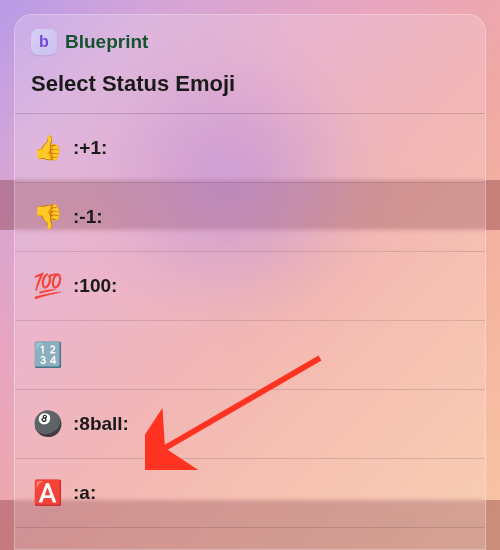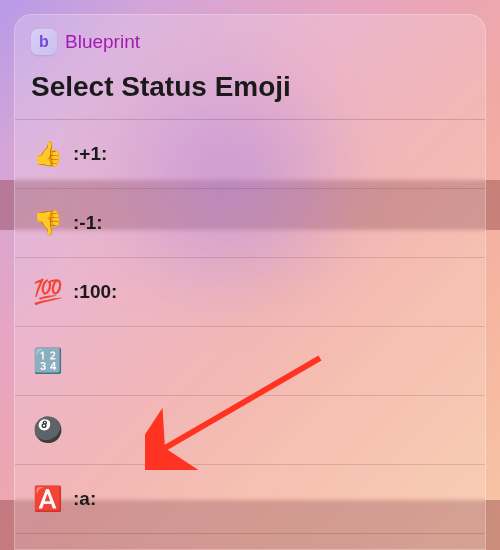--- a/index.html
+++ b/index.html
@@ -53,28 +53,28 @@
       background: linear-gradient(135deg, #d8d0f5, #c8c0f0);
       display: flex;
       align-items: center;
       justify-content: center;
       color: #7548d8;
       font-weight: 700;
       font-size: 16px;
       box-shadow: 0 1px 2px rgba(0,0,0,0.1);
     }
     .app-name {
-      color: #a21caf;
-      font-weight: 400;
+      color: #14532d;
+      font-weight: 700;
       font-size: 19px;
     }
     .title {
       padding: 6px 16px 16px 16px;
       font-weight: 700;
-      font-size: 28px;
+      font-size: 22px;
       color: #1a1a1a;
     }
     .divider {
       height: 1px;
       background: rgba(0,0,0,0.15);
     }
     .row {
       display: flex;
       align-items: center;
       gap: 10px;
@@ -124,20 +124,21 @@
     </div>
     <div class="row">
       <span class="emoji">💯</span>
       <span class="code">:100:</span>
     </div>
     <div class="row">
       <span class="emoji">🔢</span>
     </div>
     <div class="row">
       <span class="emoji">🎱</span>
+      <span class="code">:8ball:</span>
     </div>
     <div class="row">
       <span class="emoji">🅰️</span>
       <span class="code">:a:</span>
     </div>
   </div>
 </div>
 
 <svg class="arrow" width="190" height="120">
   <defs>

